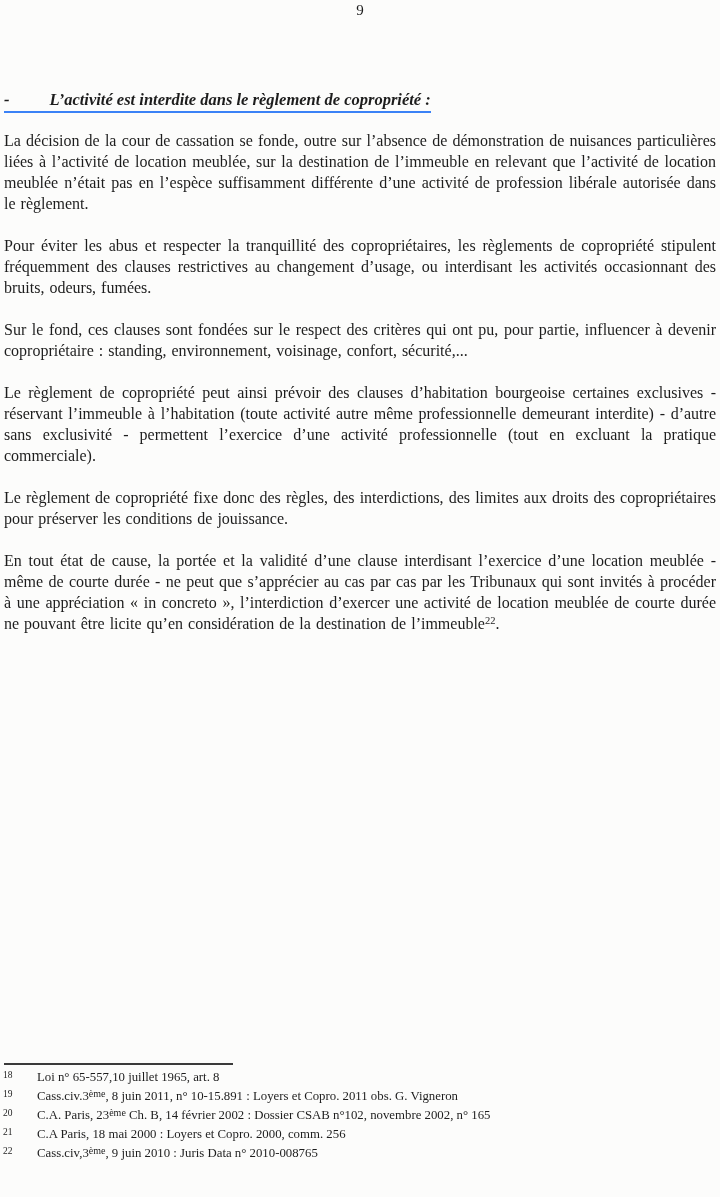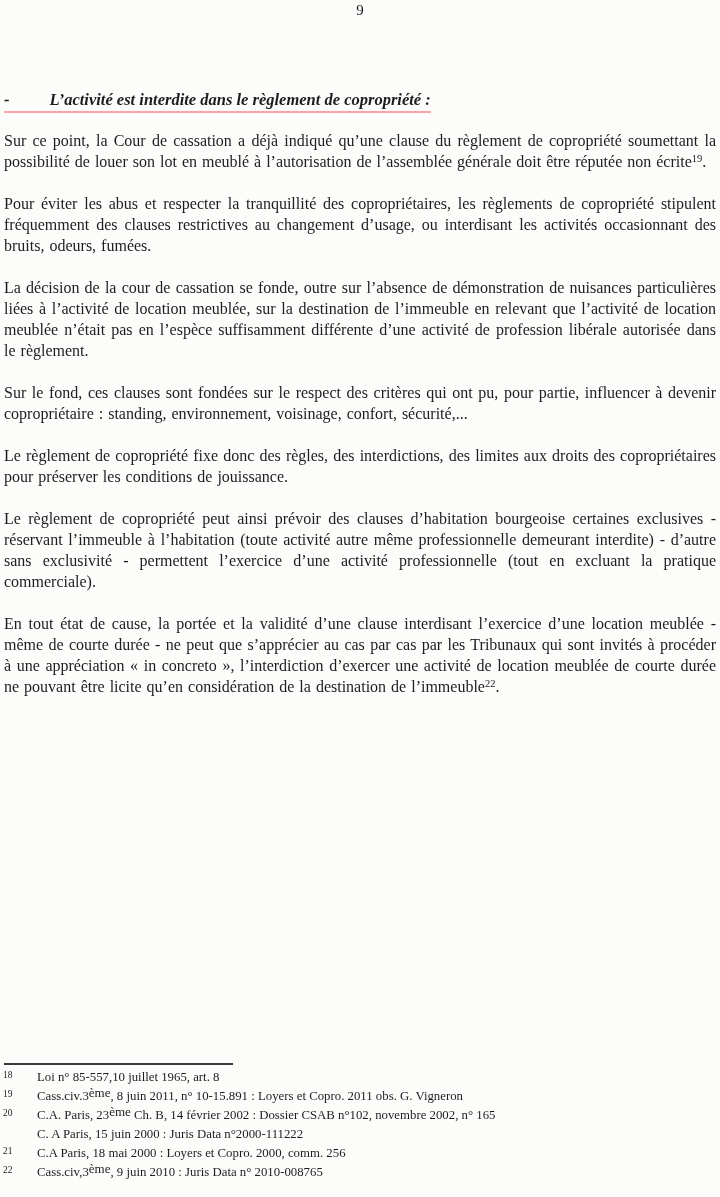--- a/index.html
+++ b/index.html
@@ -30,21 +30,21 @@
   }
   .heading {
     font-size: 16.5px;
     font-weight: bold;
     font-style: italic;
     margin: 0 0 17px 0;
     white-space: nowrap;
   }
   .hline {
     display: inline-block;
-    border-bottom: 2px solid #fca5a5;
+    border-bottom: 2px solid #3b82f6;
     padding-bottom: 1px;
   }
   .htab {
     display: inline-block;
     width: 40px;
   }
   .body-par {
     font-size: 16px;
     line-height: 21px;
     text-align: justify;
@@ -78,64 +78,59 @@
     flex: 0 0 34px;
     width: 34px;
     font-size: 9.5px;
     position: relative;
     top: -2px;
   }
   .fn-text {
     flex: 1;
     white-space: nowrap;
   }
-  .fn-text sup.ref { font-size: 13px; top: -3px; }
+  .fn-text sup.ref { font-size: 10px; top: -3px; }
 </style>
 </head>
 <body>
 
 <div class="page">
 
   <div class="page-number">9</div>
 
   <div class="content">
     <div class="heading">
       <span class="hline"><span>-</span><span class="htab"></span><span>L’activité est interdite dans le règlement de copropriété :</span></span>
     </div>
 
     <div>
-        <p class="body-par">Sur ce point, la Cour de cassation a déjà indiqué qu’une clause du règlement de copropriété soumettant la possibilité de louer son lot en meublé à l’autorisation de l’assemblée générale doit être réputée non écrite<sup class="ref">19</sup>.</p>
+        <p class="body-par">La décision de la cour de cassation se fonde, outre sur l’absence de démonstration de nuisances particulières liées à l’activité de location meublée, sur la destination de l’immeuble en relevant que l’activité de location meublée n’était pas en l’espèce suffisamment différente d’une activité de profession libérale autorisée dans le règlement.</p>
         <p class="body-par">Pour éviter les abus et respecter la tranquillité des copropriétaires, les règlements de copropriété stipulent fréquemment des clauses restrictives au changement d’usage, ou interdisant les activités occasionnant des bruits, odeurs, fumées.</p>
-        <p class="body-par">La décision de la cour de cassation se fonde, outre sur l’absence de démonstration de nuisances particulières liées à l’activité de location meublée, sur la destination de l’immeuble en relevant que l’activité de location meublée n’était pas en l’espèce suffisamment différente d’une activité de profession libérale autorisée dans le règlement.</p>
         <p class="body-par">Sur le fond, ces clauses sont fondées sur le respect des critères qui ont pu, pour partie, influencer à devenir copropriétaire : standing, environnement, voisinage, confort, sécurité,...</p>
+        <p class="body-par">Le règlement de copropriété peut ainsi prévoir des clauses d’habitation bourgeoise certaines exclusives - réservant l’immeuble à l’habitation (toute activité autre même professionnelle demeurant interdite) - d’autre sans exclusivité - permettent l’exercice d’une activité professionnelle (tout en excluant la pratique commerciale).</p>
         <p class="body-par">Le règlement de copropriété fixe donc des règles, des interdictions, des limites aux droits des copropriétaires pour préserver les conditions de jouissance.</p>
-        <p class="body-par">Le règlement de copropriété peut ainsi prévoir des clauses d’habitation bourgeoise certaines exclusives - réservant l’immeuble à l’habitation (toute activité autre même professionnelle demeurant interdite) - d’autre sans exclusivité - permettent l’exercice d’une activité professionnelle (tout en excluant la pratique commerciale).</p>
         <p class="body-par">En tout état de cause, la portée et la validité d’une clause interdisant l’exercice d’une location meublée - même de courte durée - ne peut que s’apprécier au cas par cas par les Tribunaux qui sont invités à procéder à une appréciation « in concreto », l’interdiction d’exercer une activité de location meublée de courte durée ne pouvant être licite qu’en considération de la destination de l’immeuble<sup class="ref">22</sup>.</p>
       </div>
   </div>
 
   <div class="footnote-sep"></div>
 
   <div class="footnotes">
     <div>
         <div class="fn-row">
           <span class="fn-num">18</span>
-          <span class="fn-text">Loi n° 85-557,10 juillet 1965, art. 8</span>
+          <span class="fn-text">Loi n° 65-557,10 juillet 1965, art. 8</span>
         </div>
         <div class="fn-row">
           <span class="fn-num">19</span>
           <span class="fn-text">Cass.civ.3<sup class="ref">ème</sup>, 8 juin 2011, n° 10-15.891 : Loyers et Copro. 2011 obs. G. Vigneron</span>
         </div>
         <div class="fn-row">
           <span class="fn-num">20</span>
           <span class="fn-text">C.A. Paris, 23<sup class="ref">ème</sup> Ch. B, 14 février 2002 : Dossier CSAB n°102, novembre 2002, n° 165</span>
-        </div>
-        <div class="fn-row">
-          <span class="fn-num"></span>
-          <span class="fn-text">C. A Paris, 15 juin 2000 : Juris Data n°2000-111222</span>
         </div>
         <div class="fn-row">
           <span class="fn-num">21</span>
           <span class="fn-text">C.A Paris, 18 mai 2000 : Loyers et Copro. 2000, comm. 256</span>
         </div>
         <div class="fn-row">
           <span class="fn-num">22</span>
           <span class="fn-text">Cass.civ,3<sup class="ref">ème</sup>, 9 juin 2010 : Juris Data n° 2010-008765</span>
         </div>
       </div>

